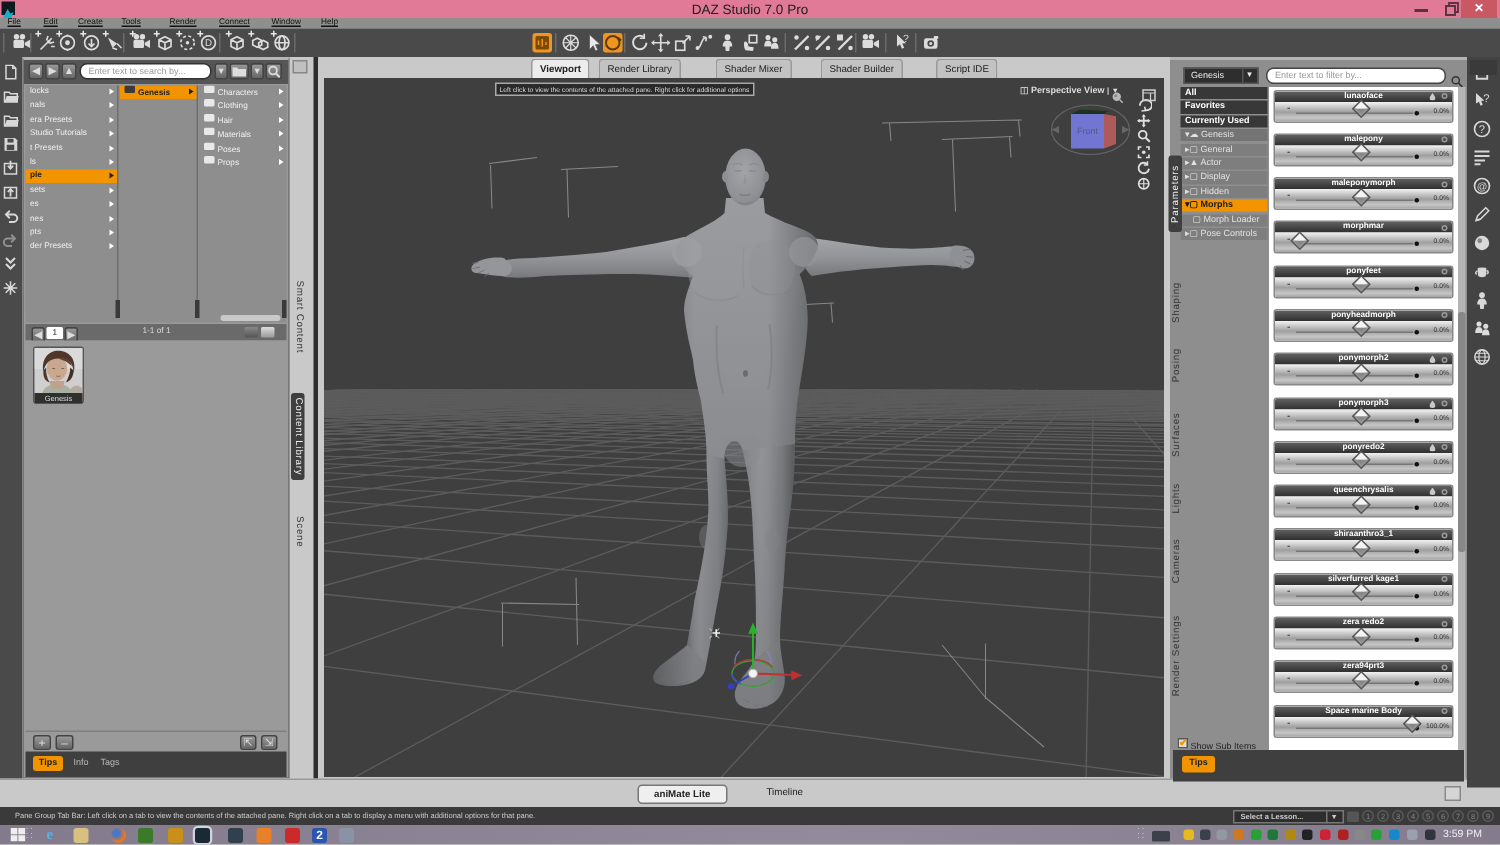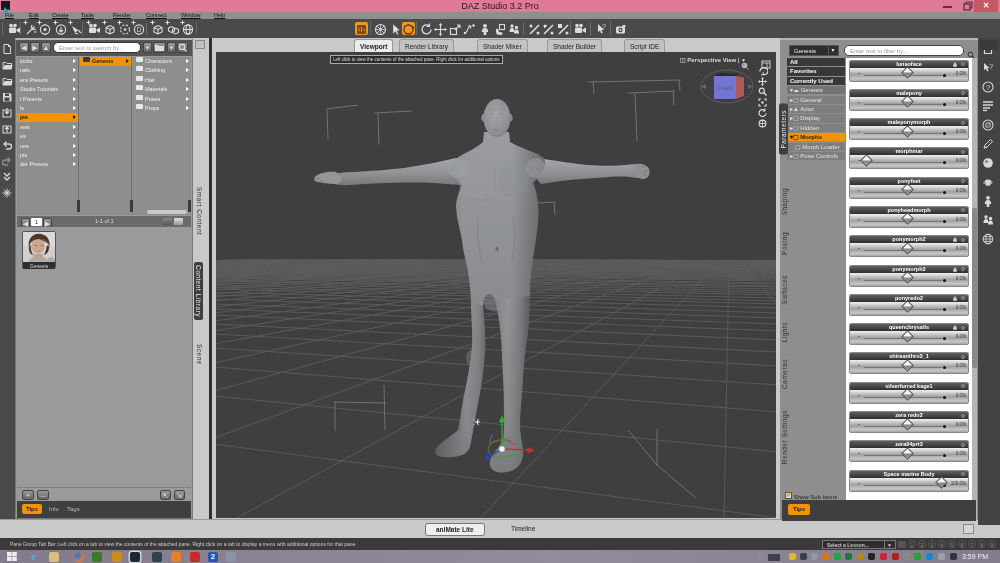--- a/index.html
+++ b/index.html
@@ -64,21 +64,21 @@
 #rlist{left:66px;top:18px;width:126px;height:442px;background:#fff;overflow:hidden}
 .card{position:relative;margin:1.5px 3px 7.3px 3px;height:22px;border:1px solid #888;border-radius:2px;overflow:hidden}
 .chdr{height:7px;background:linear-gradient(#606060,#2f2f2f);color:#fff;font-size:5.5px;line-height:7px;text-align:center;font-weight:bold}
 .cbody{height:15px;background:linear-gradient(#f2f2f2,#9f9f9f 45%,#c6c6c6 70%,#8a8a8a)}
 .diam{position:absolute;top:7.5px;width:9px;height:9px;background:linear-gradient(135deg,#f4f4f4 45%,#888 55%);transform:rotate(45deg);border:1px solid #555;box-shadow:inset -1px -1px 1px #999}
 .cval{position:absolute;right:2px;top:10px;font-size:4.5px;color:#333}
 .rvtab{position:absolute;writing-mode:vertical-rl;transform:rotate(180deg);font-size:6.5px;color:#333;letter-spacing:0.5px}
 .rvtab.dark{background:#3f3f3f;color:#eee;border-radius:2px;padding:3px 1px}
 </style></head><body>
 <div class="abs" id="title">
-    <div class="tt">DAZ Studio 3.2 Pro</div>
+    <div class="tt">DAZ Studio 7.0 Pro</div>
   </div>
 <div class="abs" id="appico"><svg width="9" height="9" viewBox="0 0 9 9">
       <path d="M1 7 L4 1 L6 4 L8 3 L6 8 Z" fill="#18b0c8"></path>
     </svg></div>
 <div class="abs" id="winbtns">
 <span class="abs" style="right:46px;top:6px;width:9px;height:2px;background:#5a3340"></span>
 <svg class="abs" style="right:25px;top:1px" width="10" height="10" viewBox="0 0 10 10">
       <rect x="1" y="3" width="6" height="6" fill="none" stroke="#5a3340" stroke-width="1.3"></rect>
       <path d="M3 3 V1 H9 V7 H7" fill="none" stroke="#5a3340" stroke-width="1.2"></path>
     </svg>

